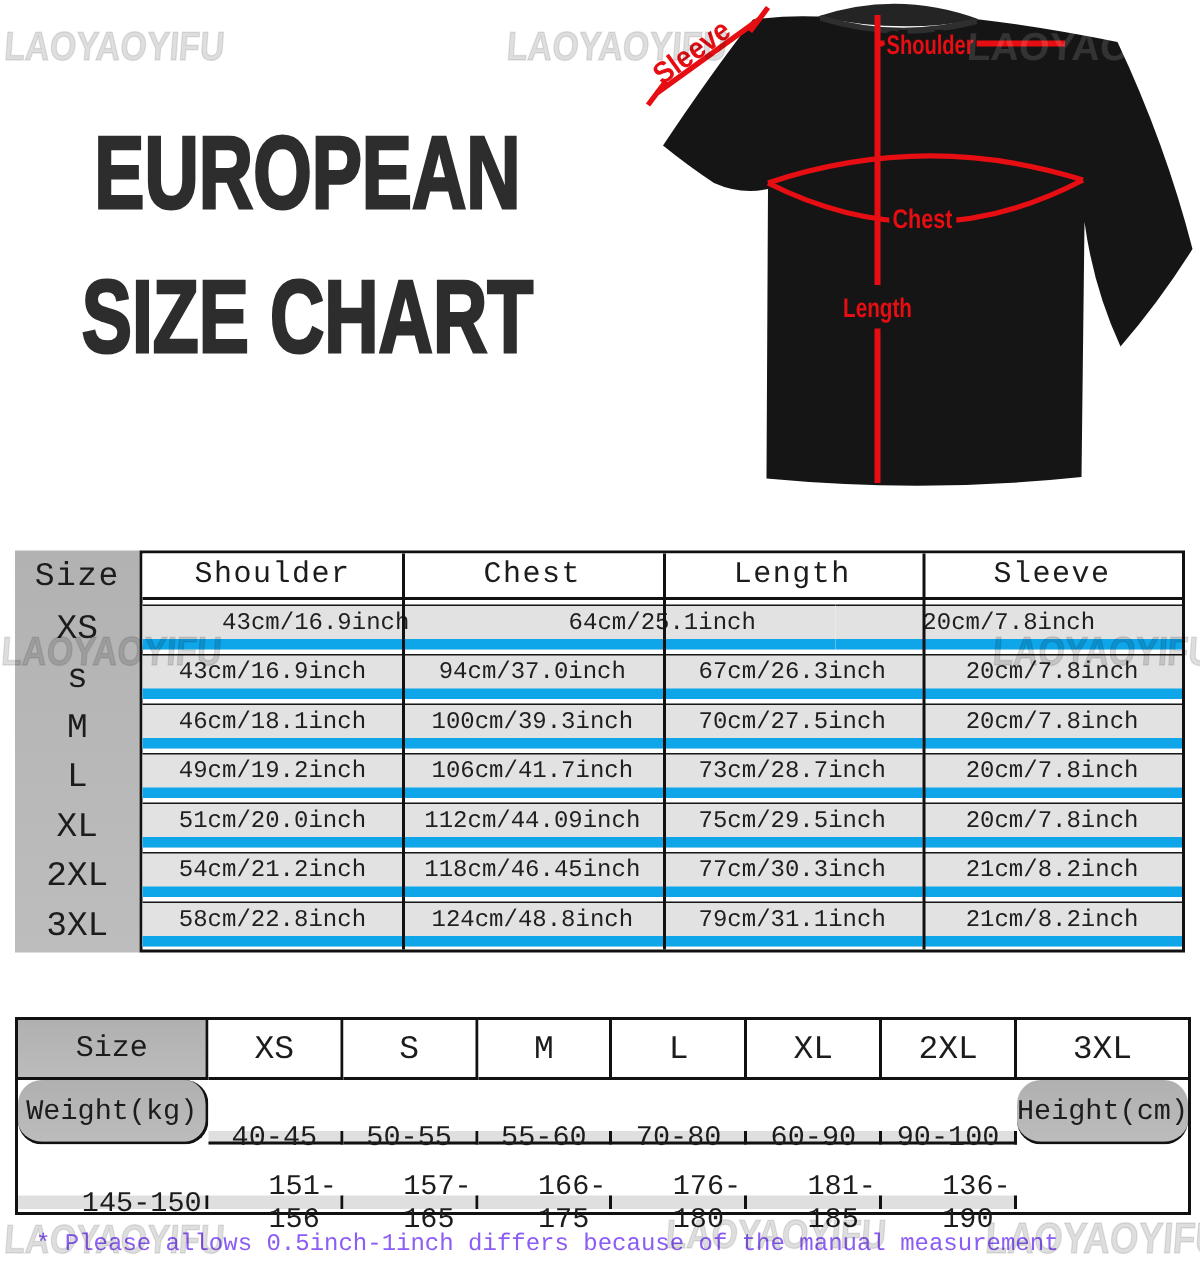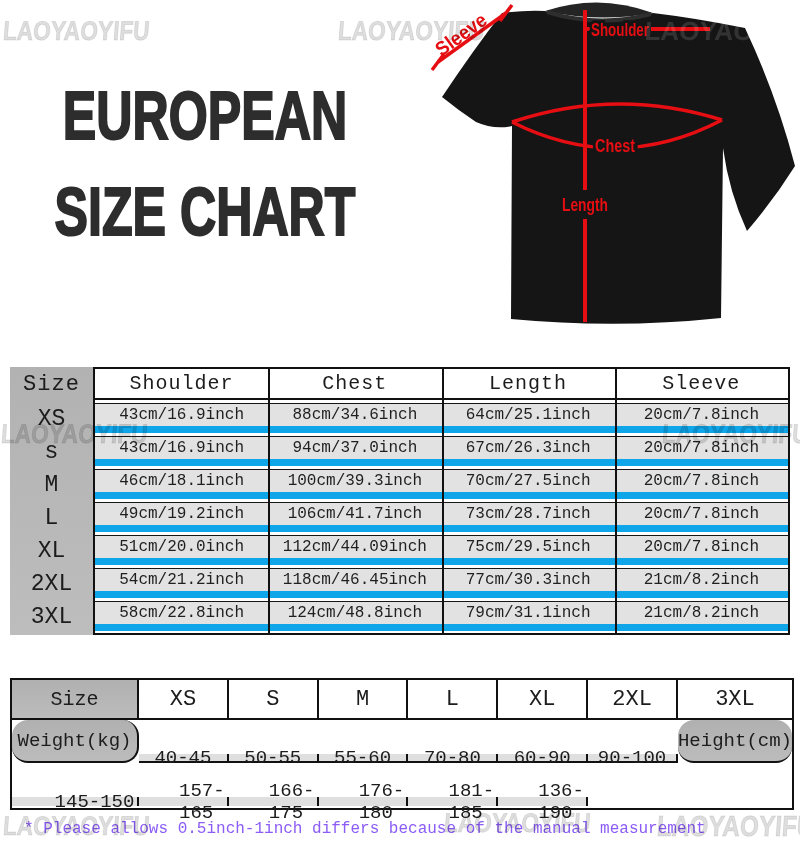--- a/index.html
+++ b/index.html
@@ -144,21 +144,20 @@
       <div class="t1-vline t1-v2"></div>
       <div class="t1-vline t1-v3"></div>
       <div class="t1-head">
         <div class="t1-hcell">Shoulder</div>
         <div class="t1-hcell">Chest</div>
         <div class="t1-hcell">Length</div>
         <div class="t1-hcell">Sleeve</div>
       </div>
       <div class="t1-row">
         <div class="t1-cell">43cm/16.9inch</div>
-        <div class="t1-cell">88cm/34.6inch</div>
         <div class="t1-cell">64cm/25.1inch</div>
         <div class="t1-cell">20cm/7.8inch</div>
       </div>
       <div class="t1-row">
         <div class="t1-cell">43cm/16.9inch</div>
         <div class="t1-cell">94cm/37.0inch</div>
         <div class="t1-cell">67cm/26.3inch</div>
         <div class="t1-cell">20cm/7.8inch</div>
       </div>
       <div class="t1-row">
@@ -207,20 +206,21 @@
     <div class="t2-cell t2-gray t2-lab">Weight(kg)</div>
     <div class="t2-cell t2-light">40-45</div>
     <div class="t2-cell t2-light">50-55</div>
     <div class="t2-cell t2-light">55-60</div>
     <div class="t2-cell t2-light">70-80</div>
     <div class="t2-cell t2-light">60-90</div>
     <div class="t2-cell t2-light">90-100</div>
 
     <div class="t2-cell t2-gray t2-lab">Height(cm)</div>
     <div class="t2-cell t2-light">145-150</div>
+    <div class="t2-cell t2-light">151-156</div>
     <div class="t2-cell t2-light">157-165</div>
     <div class="t2-cell t2-light">166-175</div>
     <div class="t2-cell t2-light">176-180</div>
     <div class="t2-cell t2-light">181-185</div>
     <div class="t2-cell t2-light">136-190</div>
   </div>
 
   <div class="note">* Please allows 0.5inch-1inch differs because of the manual measurement</div>
 
 </div>

